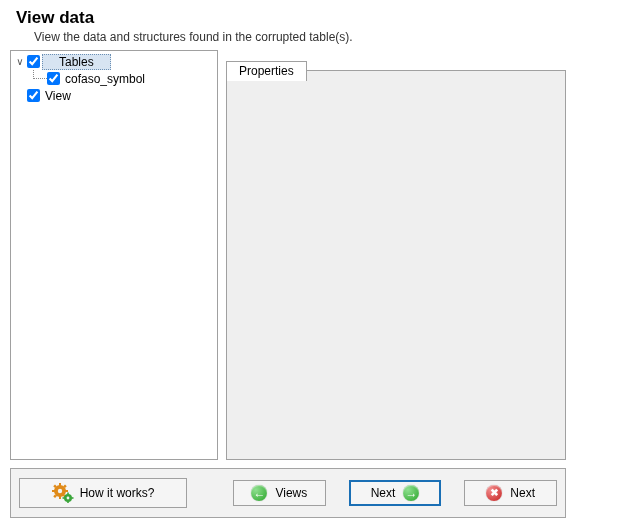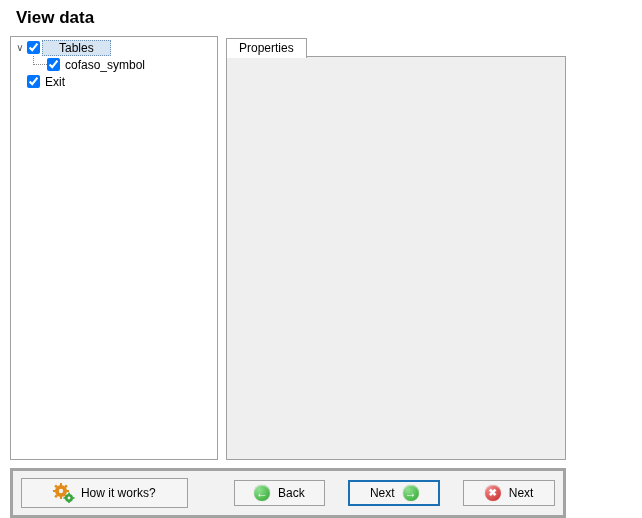--- a/index.html
+++ b/index.html
@@ -105,32 +105,32 @@
     display: flex;
     height: 20px;
   }
   .tab {
     border: 1px solid #a0a0a0;
     border-bottom: none;
     background: #fff;
     padding: 2px 12px 0 12px;
     font-size: 12px;
     position: relative;
-    top: 2px;
+    top: 11px;
     cursor: default;
   }
   .props-body {
     flex: 1;
     border: 1px solid #a0a0a0;
     background: #efefef;
   }
   .button-bar {
     height: 50px;
     background: #f2f2f2;
-    border: 3px solid #a3a3a3;
+    border: 1px solid #a3a3a3;
     margin-top: 8px;
     display: flex;
     align-items: center;
     padding: 18px 8px;
     gap: 23px;
   }
   .btn {
     height: 26px;
     border: 1px solid #a0a0a0;
     background: #f5f5f5;
@@ -168,39 +168,40 @@
     position: relative;
     width: 22px; height: 20px;
   }
 </style>
 </head>
 <body>
 
 <div class="wrapper">
   <div class="header-area">
     <div class="title">View data</div>
+    <div class="subtitle">View the data and structures found in the corrupted table(s).</div>
   </div>
 
   <div class="main-area">
     <div class="tree-panel">
       <div class="tree-row">
         <span class="expander">∨</span>
         <input type="checkbox" class="tree-check" checked="" style="">
         <span class="tree-label selected">Tables</span>
       </div>
       <div class="tree-row">
         <span class="expander"></span>
         <span class="dotline last"></span>
         <input type="checkbox" class="tree-check" checked="" style="">
         <span class="tree-label">cofaso_symbol</span>
       </div>
       <div class="tree-row">
         <span class="expander"></span>
         <input type="checkbox" class="tree-check" checked="" style="">
-        <span class="tree-label">Exit</span>
+        <span class="tree-label">View</span>
       </div>
     </div>
 
     <div class="right-panel">
       <div class="tab-row">
         <div class="tab">Properties</div>
       </div>
       <div class="props-body"></div>
     </div>
   </div>
@@ -233,21 +234,21 @@
       </span>
       <span>How it works?</span>
     </div>
 
     <span class="spacer"></span>
 
     <div class="btn btn-std">
       <span class="icon icon-circle ic-back">
         <span class="arrow">←</span>
       </span>
-      <span>Back</span>
+      <span>Views</span>
     </div>
 
     <div class="btn btn-std btn-next">
       <span>Next</span>
       <span class="icon icon-circle ic-next">
         <span class="arrow">→</span>
       </span>
     </div>
 
     <div class="btn btn-std">

